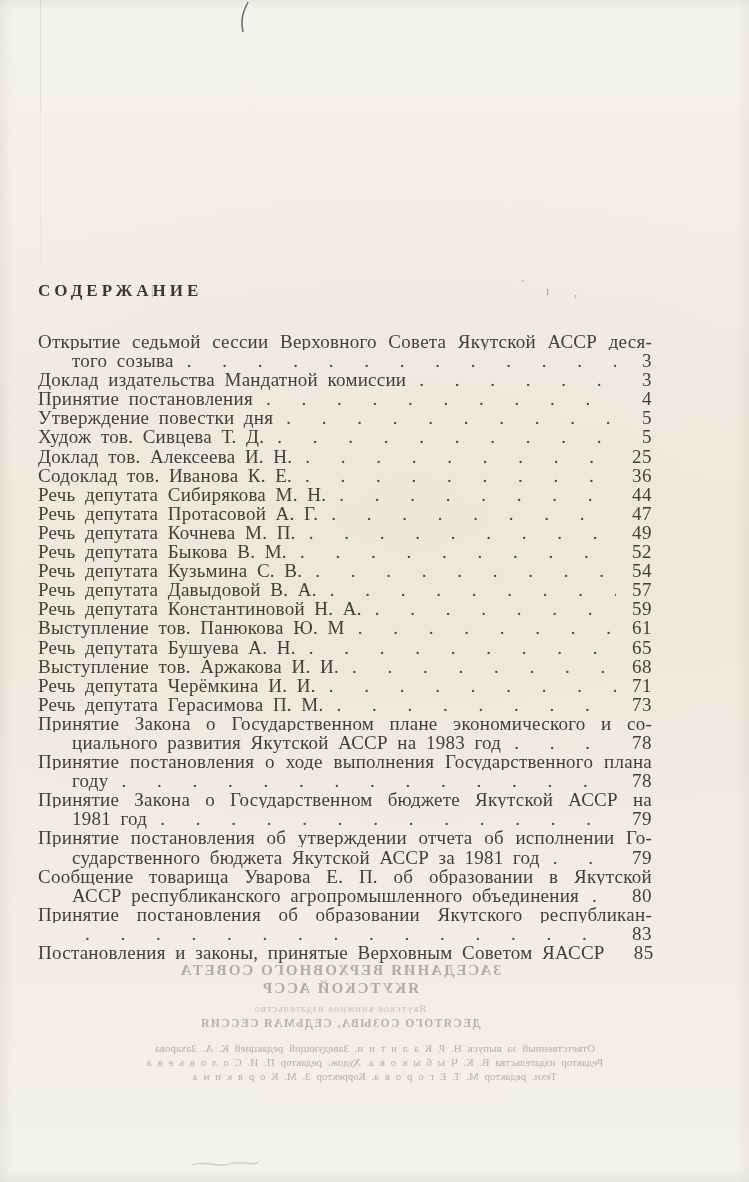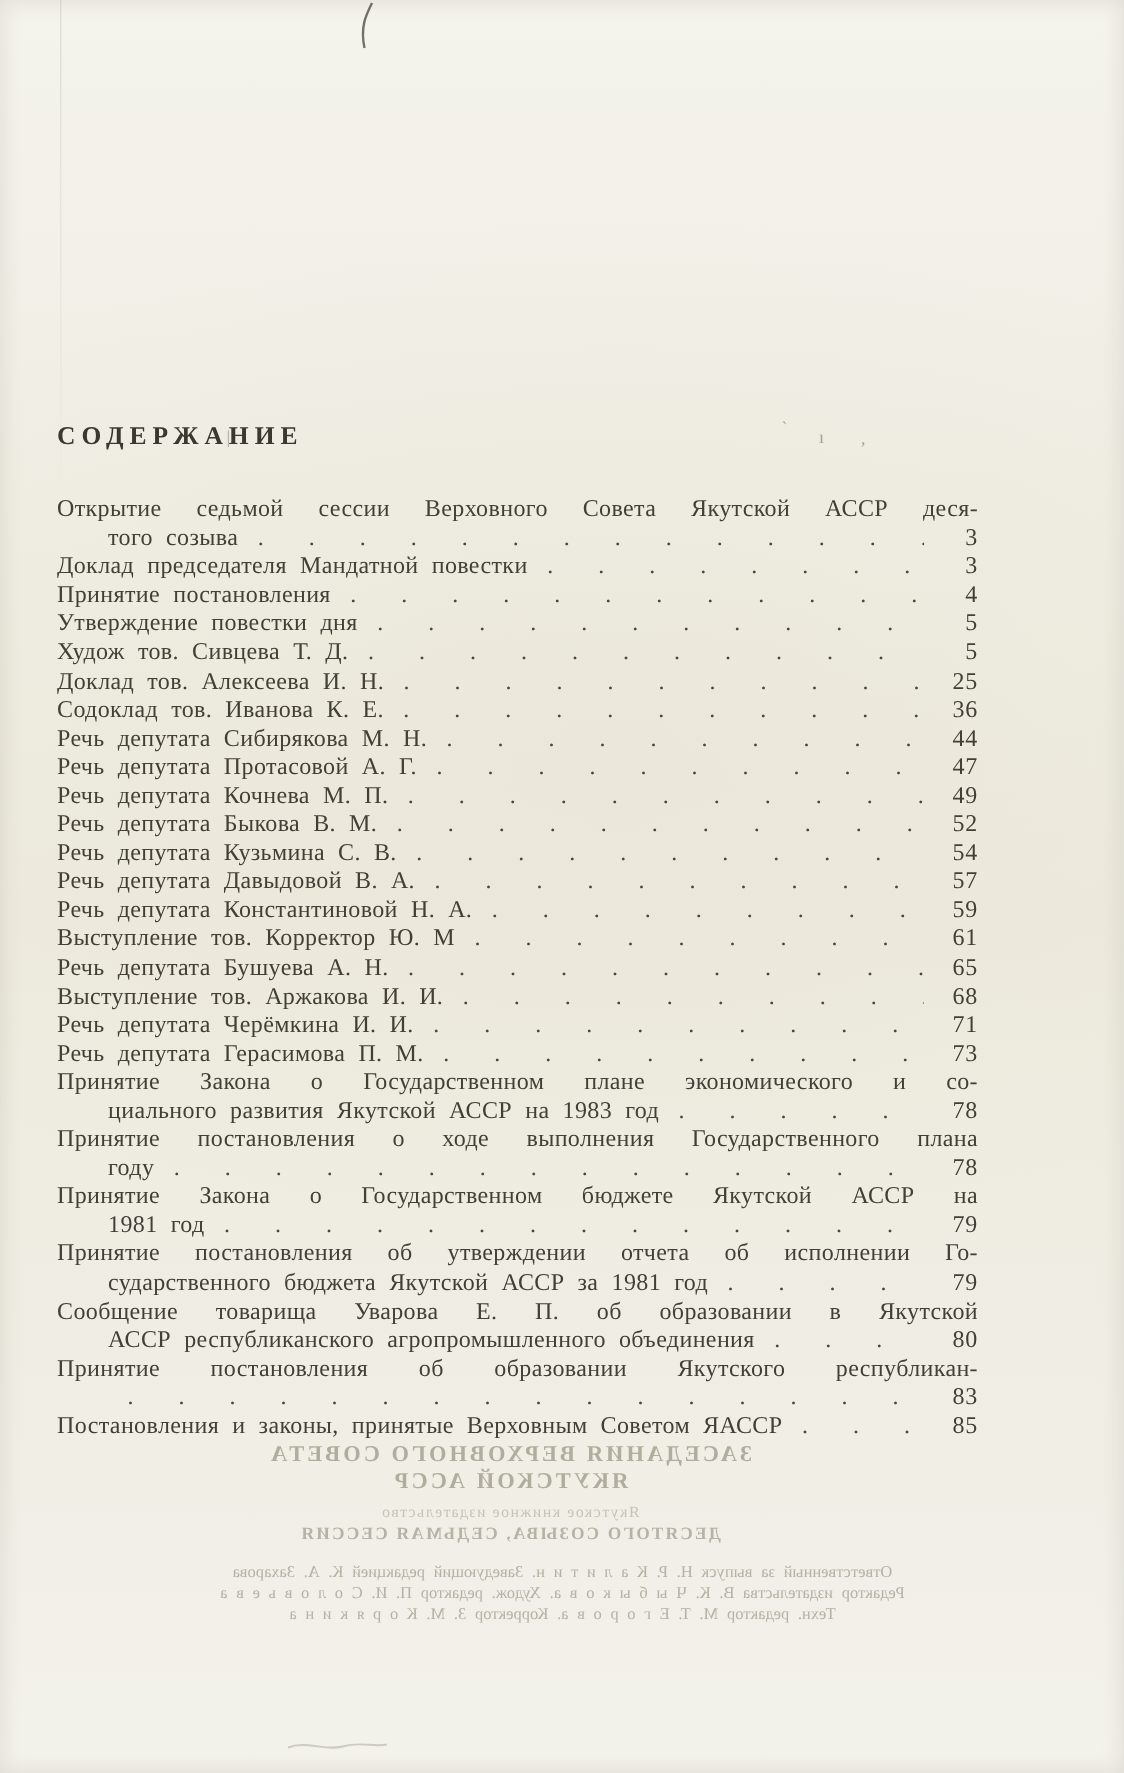--- a/index.html
+++ b/index.html
@@ -12,21 +12,21 @@
     box-shadow: inset 0 0 14px rgba(120,115,100,0.18);
   }
   
   .crease { position:absolute; left:40px; top:0; width:1px; height:340px;
     background:linear-gradient(180deg, rgba(150,150,135,0.22), rgba(150,150,135,0)); }
   .page-title {
     position:absolute; top:281px; left:38px; width:614px; margin:0;
     text-align:left; font-size:17px; font-weight:bold; letter-spacing:4px;
     color:#3b3830;
   }
-  .toc { position:absolute; left:38px; top:331px; width:614px; font-size:16px; }
+  .toc { position:absolute; left:38px; top:331px; width:614px; font-size:19px; }
   .toc-entry { }
   .toc-line { display:flex; align-items:baseline; height:19.1px; }
   .toc-line.fullline { display:block; text-align:justify; text-align-last:justify;
     white-space:normal; height:19.1px; overflow:hidden; }
   .toc-line .txt { white-space:nowrap; word-spacing:4.5px; letter-spacing:0.25px; }
   .toc-line.fullline { word-spacing:4.5px; letter-spacing:0.25px; }
   .toc-line.cont { padding-left:34px; }
   .leader { flex:1 1 auto; min-width:0; overflow:hidden; white-space:nowrap;
     padding-left:13px; }
   .leader::after {
@@ -75,21 +75,21 @@
       <div class="toc-entry">
         <div class="toc-line fullline">Открытие седьмой сессии Верховного Совета Якутской АССР деся-</div>
         <div class="toc-line cont">
           <span class="txt">того созыва</span>
           <span class="leader"></span>
           <span class="pagenum">3</span>
         </div>
       </div>
       <div class="toc-entry">
         <div class="toc-line">
-          <span class="txt">Доклад председателя Мандатной повестки</span>
+          <span class="txt">Доклад издательства Мандатной комиссии</span>
           <span class="leader"></span>
           <span class="pagenum">3</span>
         </div>
       </div>
       <div class="toc-entry">
         <div class="toc-line">
           <span class="txt">Принятие постановления</span>
           <span class="leader"></span>
           <span class="pagenum">4</span>
         </div>
@@ -166,21 +166,21 @@
       </div>
       <div class="toc-entry">
         <div class="toc-line">
           <span class="txt">Речь депутата Константиновой Н. А.</span>
           <span class="leader"></span>
           <span class="pagenum">59</span>
         </div>
       </div>
       <div class="toc-entry">
         <div class="toc-line">
-          <span class="txt">Выступление тов. Корректор Ю. М</span>
+          <span class="txt">Выступление тов. Панюкова Ю. М</span>
           <span class="leader"></span>
           <span class="pagenum">61</span>
         </div>
       </div>
       <div class="toc-entry">
         <div class="toc-line">
           <span class="txt">Речь депутата Бушуева А. Н.</span>
           <span class="leader"></span>
           <span class="pagenum">65</span>
         </div>

